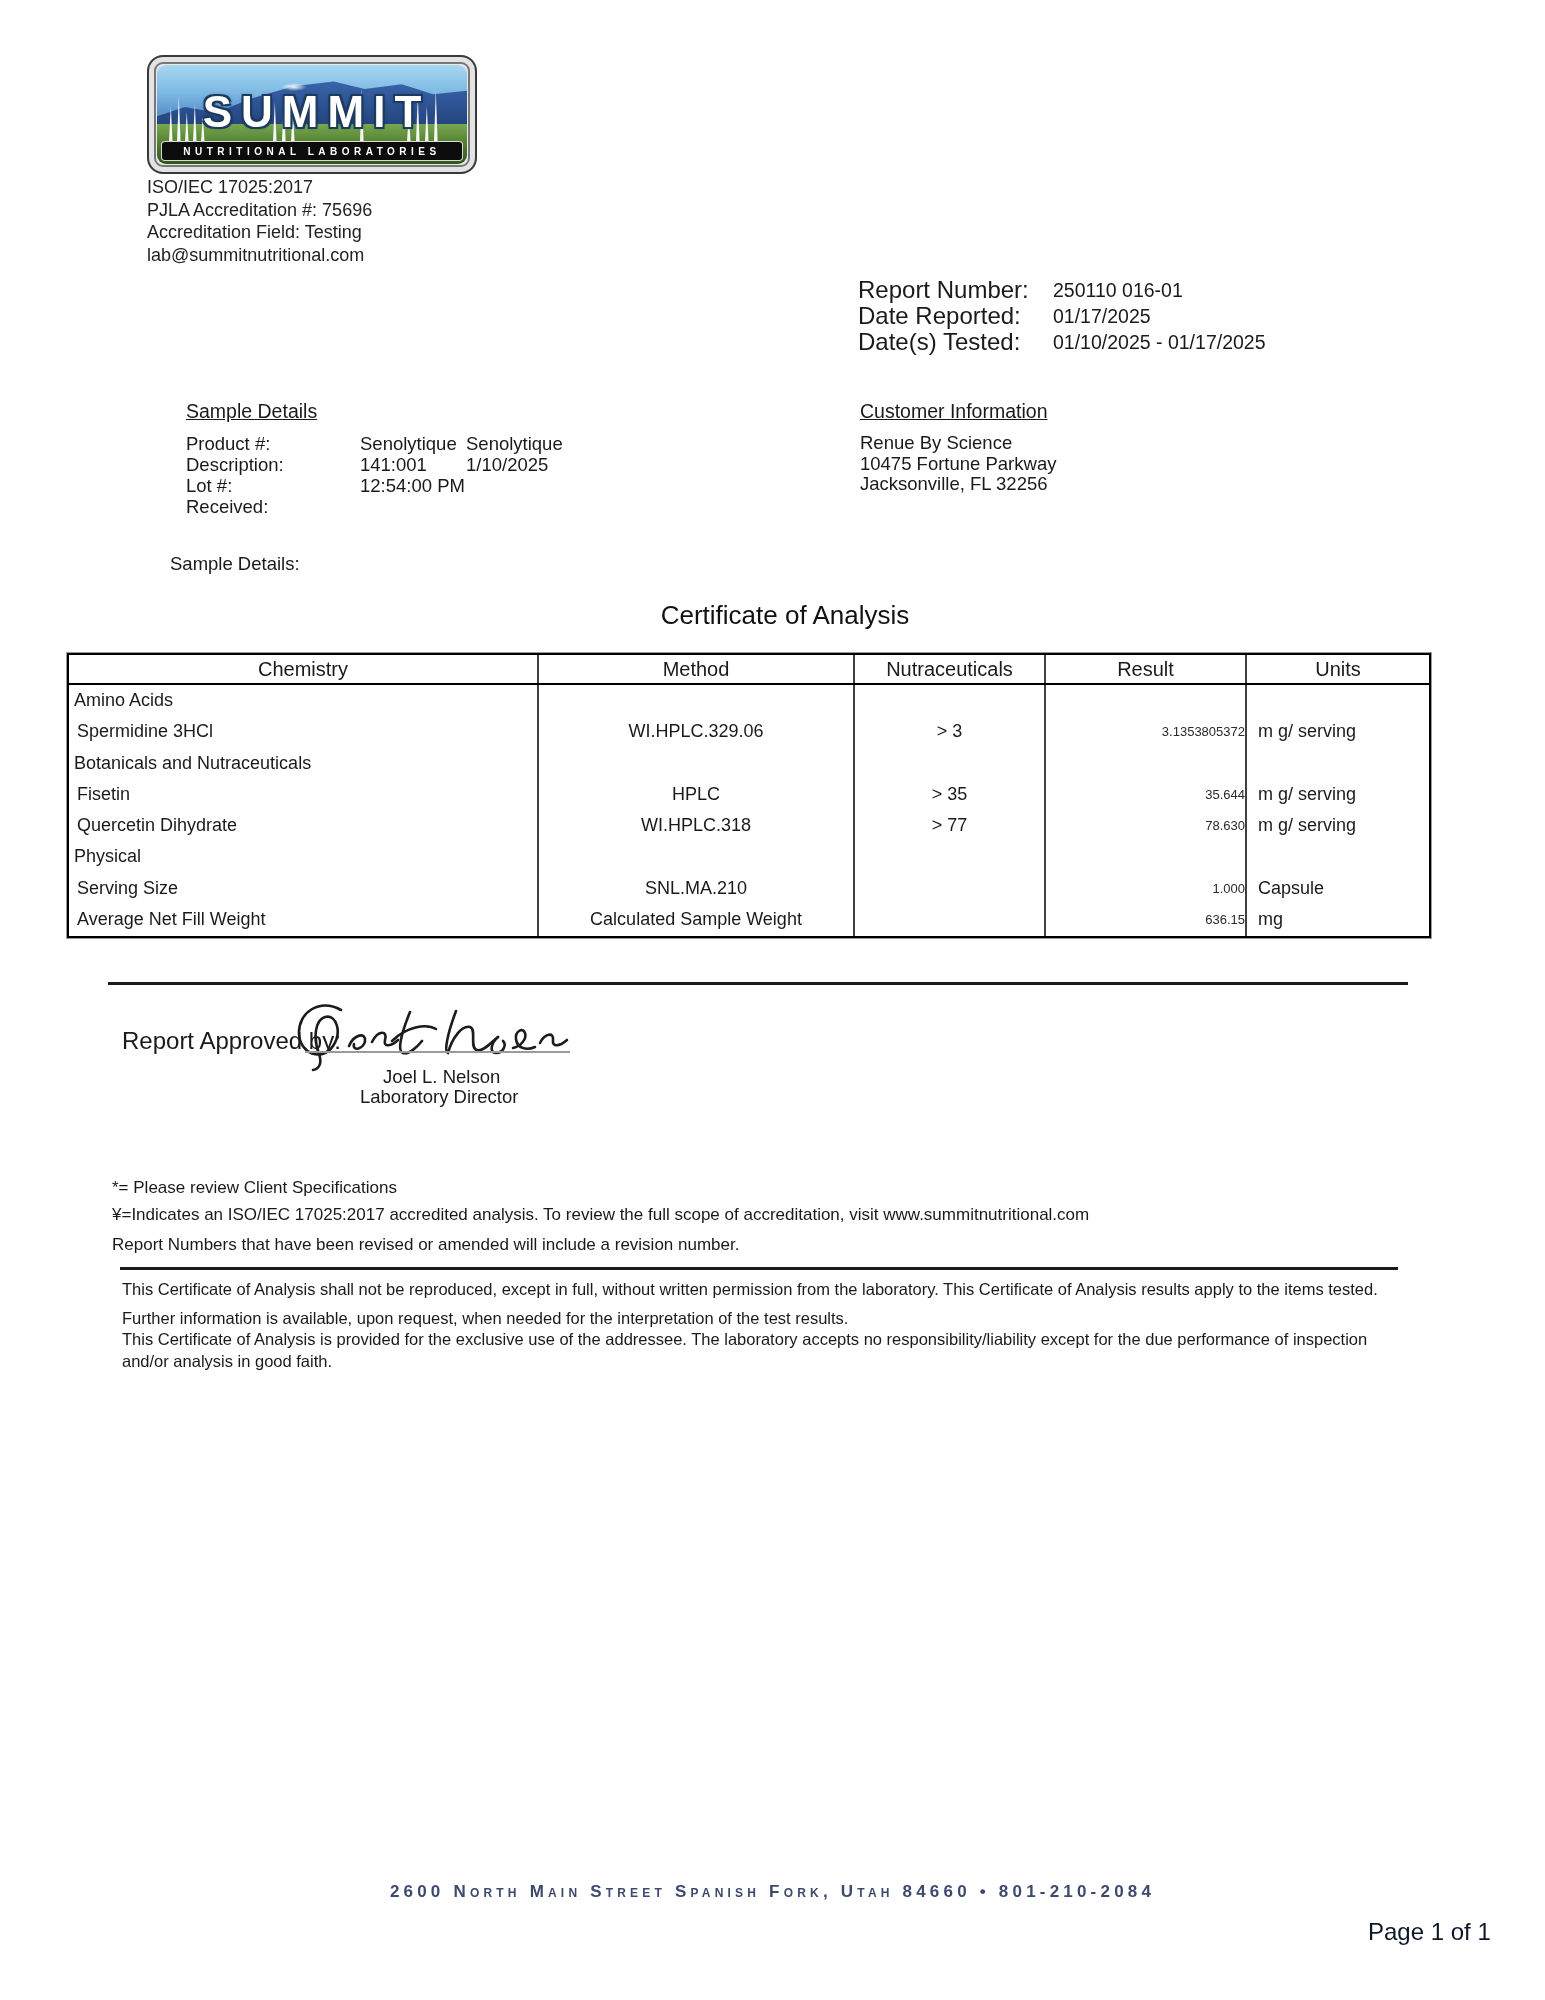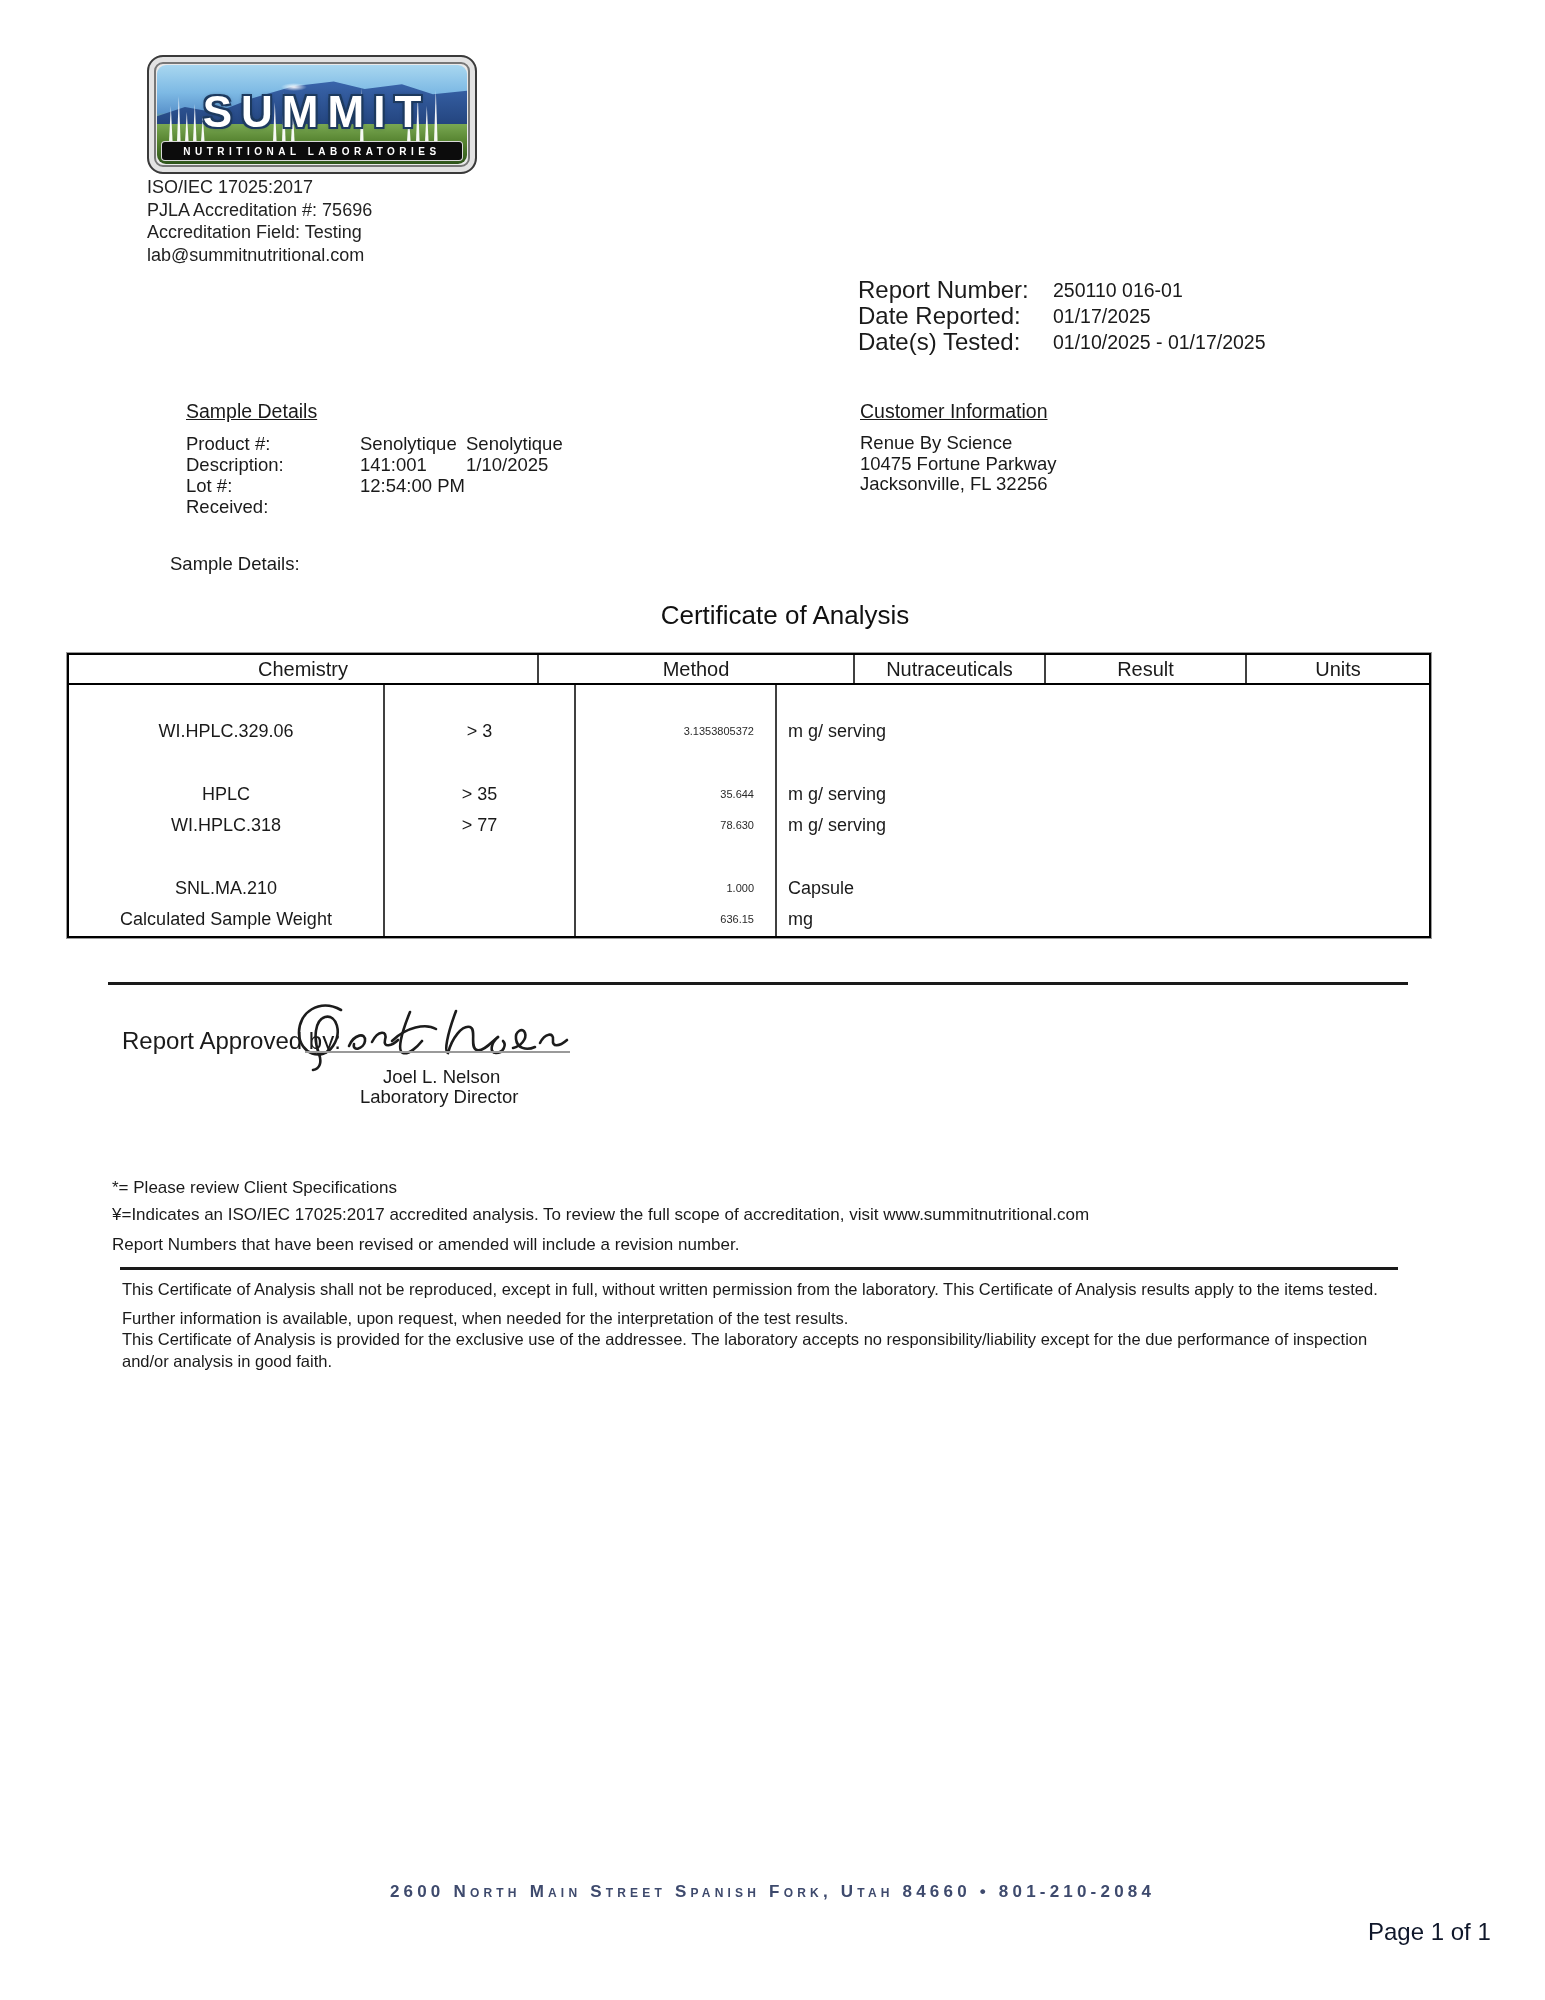--- a/index.html
+++ b/index.html
@@ -39,21 +39,21 @@
   .coa-header{display:flex;height:30px;border-bottom:2px solid #000;box-sizing:border-box;}
   .coa-header .hcell{font-size:20px;text-align:center;line-height:28px;box-sizing:border-box;}
   .coa-body{display:flex;height:251px;}
   .cw1{width:470px;} .cw2{width:316px;} .cw3{width:191px;} .cw4{width:201px;} .cw5{width:182px;}
   .vline{border-right:2px solid #404040;box-sizing:border-box;}
   .coa-col{display:flex;flex-direction:column;box-sizing:border-box;}
   .coa-cell{height:31.3px;font-size:18px;line-height:31.3px;white-space:nowrap;overflow:visible;}
   .coa-col-chemistry .coa-cell{padding-left:8px;}
   .coa-col-method .coa-cell{text-align:center;}
   .coa-col-spec .coa-cell{text-align:center;}
-  .coa-col-result .coa-cell{text-align:right;padding-right:21px;font-size:11px;color:#2a2a2a;}
+  .coa-col-result .coa-cell{text-align:right;padding-right:0;font-size:13px;color:#2a2a2a;}
   .coa-col-units .coa-cell{padding-left:11px;}
   .coa-cell.category{padding-left:5px;}
 
   .rule{background:#1a1a1a;}
   .sig-line{background:#9a9a9a;}
   .signature-svg path{fill:none;stroke:#1c1c1c;stroke-width:2.6;stroke-linecap:round;}
 
   .footnote{font-size:17px;}
   .disclaimer{font-size:16.5px;}
   .footer-addr{left:0;width:1545px;top:1882px;text-align:center;color:#3e4a6d;font-size:17px;
@@ -139,20 +139,30 @@
 
   <div class="abs coa-table">
     <div class="coa-header">
       <div class="hcell cw1 vline">Chemistry</div>
       <div class="hcell cw2 vline">Method</div>
       <div class="hcell cw3 vline">Nutraceuticals</div>
       <div class="hcell cw4 vline">Result</div>
       <div class="hcell cw5">Units</div>
     </div>
     <div class="coa-body" id="coa-body">
+        <div class="coa-col coa-col-chemistry cw1 vline">
+          <div class="coa-cell category">Amino Acids</div>
+          <div class="coa-cell">Spermidine 3HCl</div>
+          <div class="coa-cell category">Botanicals and Nutraceuticals</div>
+          <div class="coa-cell">Fisetin</div>
+          <div class="coa-cell">Quercetin Dihydrate</div>
+          <div class="coa-cell category">Physical</div>
+          <div class="coa-cell">Serving Size</div>
+          <div class="coa-cell">Average Net Fill Weight</div>
+        </div>
         <div class="coa-col coa-col-method cw2 vline">
           <div class="coa-cell"></div>
           <div class="coa-cell">WI.HPLC.329.06</div>
           <div class="coa-cell"></div>
           <div class="coa-cell">HPLC</div>
           <div class="coa-cell">WI.HPLC.318</div>
           <div class="coa-cell"></div>
           <div class="coa-cell">SNL.MA.210</div>
           <div class="coa-cell">Calculated Sample Weight</div>
         </div>

